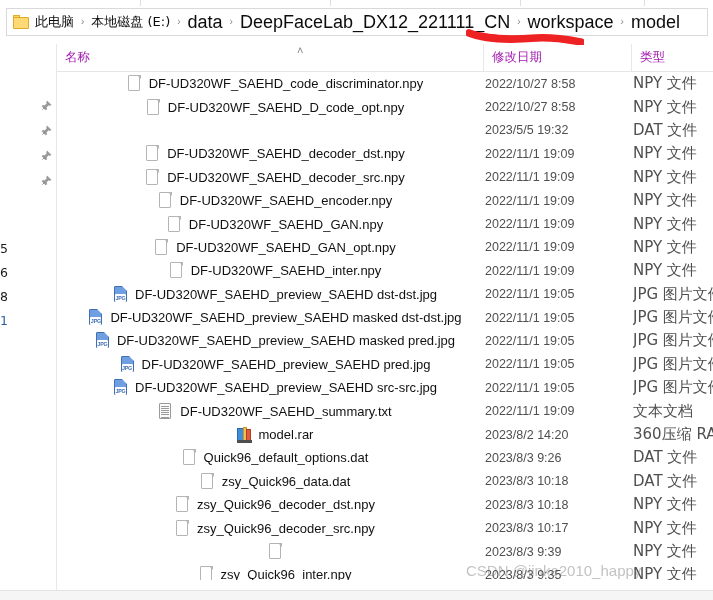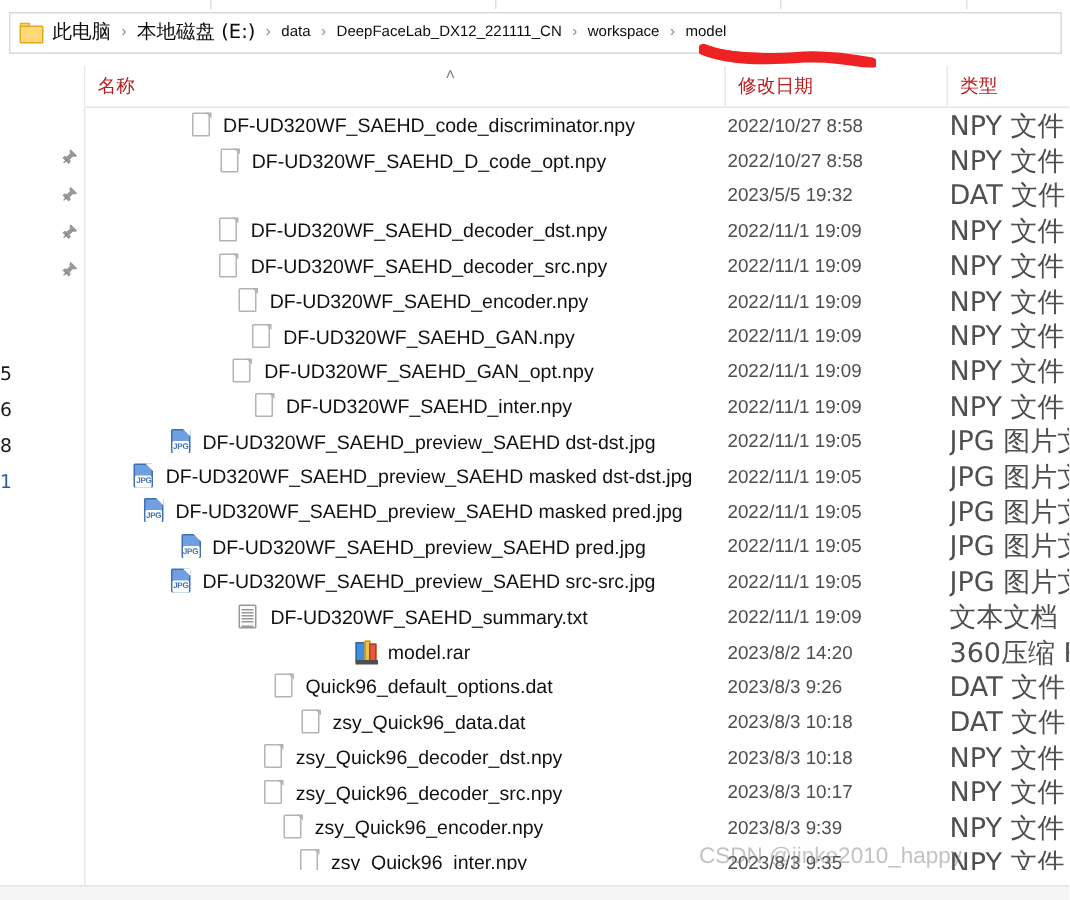--- a/index.html
+++ b/index.html
@@ -59,21 +59,21 @@
     border-radius: 1px 1px 0 0;
   }
   .folder-icon .body {
     position: absolute; left: 0; top: 2px;
     width: 16px; height: 12px;
     background: #ffd974;
     border: 1px solid #dfa928;
     border-radius: 1px;
   }
   .crumb {
-    font-size: 10px;
+    font-size: 18px;
     color: #0c0c0c;
     white-space: nowrap;
     padding: 0 1px;
     line-height: 20px;
   }
   .crumb.cn { font-family: "DejaVu Sans", "Liberation Sans", sans-serif; font-size: 13px; }
   .sep {
     color: #8a8a8a;
     font-size: 10px;
     padding: 0 6px;
@@ -98,21 +98,21 @@
     border-bottom: 1px solid #e5e5e5;
     background: #ffffff;
   }
   .hdr-cell {
     position: absolute;
     top: 0; height: 27px;
     display: flex;
     align-items: center;
     font-family: "DejaVu Sans", "Liberation Sans", sans-serif;
     font-size: 12.5px;
-    color: #b91c1c;
+    color: #a21caf;
     padding-left: 8px;
   }
   .hdr-name { left: 0; width: 426px; }
   .hdr-date { left: 426px; width: 148px; border-left: 1px solid #e8e8e8; }
   .hdr-type { left: 574px; width: 82px; border-left: 1px solid #e8e8e8; }
   .sort-caret {
     position: absolute;
     left: 240px; top: 1px;
     font-size: 11px;
     color: #7f7f7f;
@@ -176,21 +176,21 @@
     width: 148px; height: 23.4px;
     display: flex; align-items: center;
     font-size: 12.5px;
     color: #4f4f4f;
   }
   .cell-type {
     position: absolute;
     left: 576px; top: 0;
     width: 80px; height: 23.4px;
     display: flex; align-items: center;
-    font-size: 18px;
+    font-size: 15px;
     color: #4f4f4f;
     font-family: "DejaVu Sans", "Liberation Sans", sans-serif;
     white-space: nowrap;
     overflow: hidden;
   }
   .fname {
     font-size: 13px;
     color: #111111;
     white-space: nowrap;
   }
@@ -606,21 +606,20 @@
         </div>
         <div class="cell-date">2023/8/3 10:17</div>
         <div class="cell-type">NPY 文件</div>
       </div>
       <div class="row">
         <div class="cell-name">
           <span class="ico ico-blank">
             <span class="pg"></span>
             <span class="fold"></span>
           </span>
-          <span class="fname">zsy_Quick96_encoder.npy</span>
         </div>
         <div class="cell-date">2023/8/3 9:39</div>
         <div class="cell-type">NPY 文件</div>
       </div>
       <div class="row">
         <div class="cell-name">
           <span class="ico ico-blank">
             <span class="pg"></span>
             <span class="fold"></span>
           </span>

